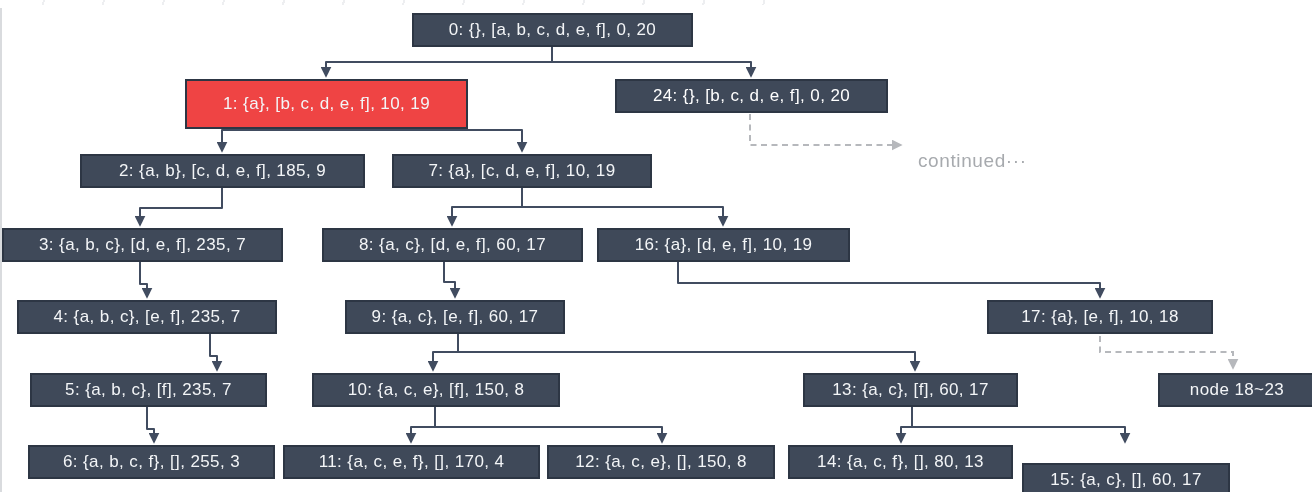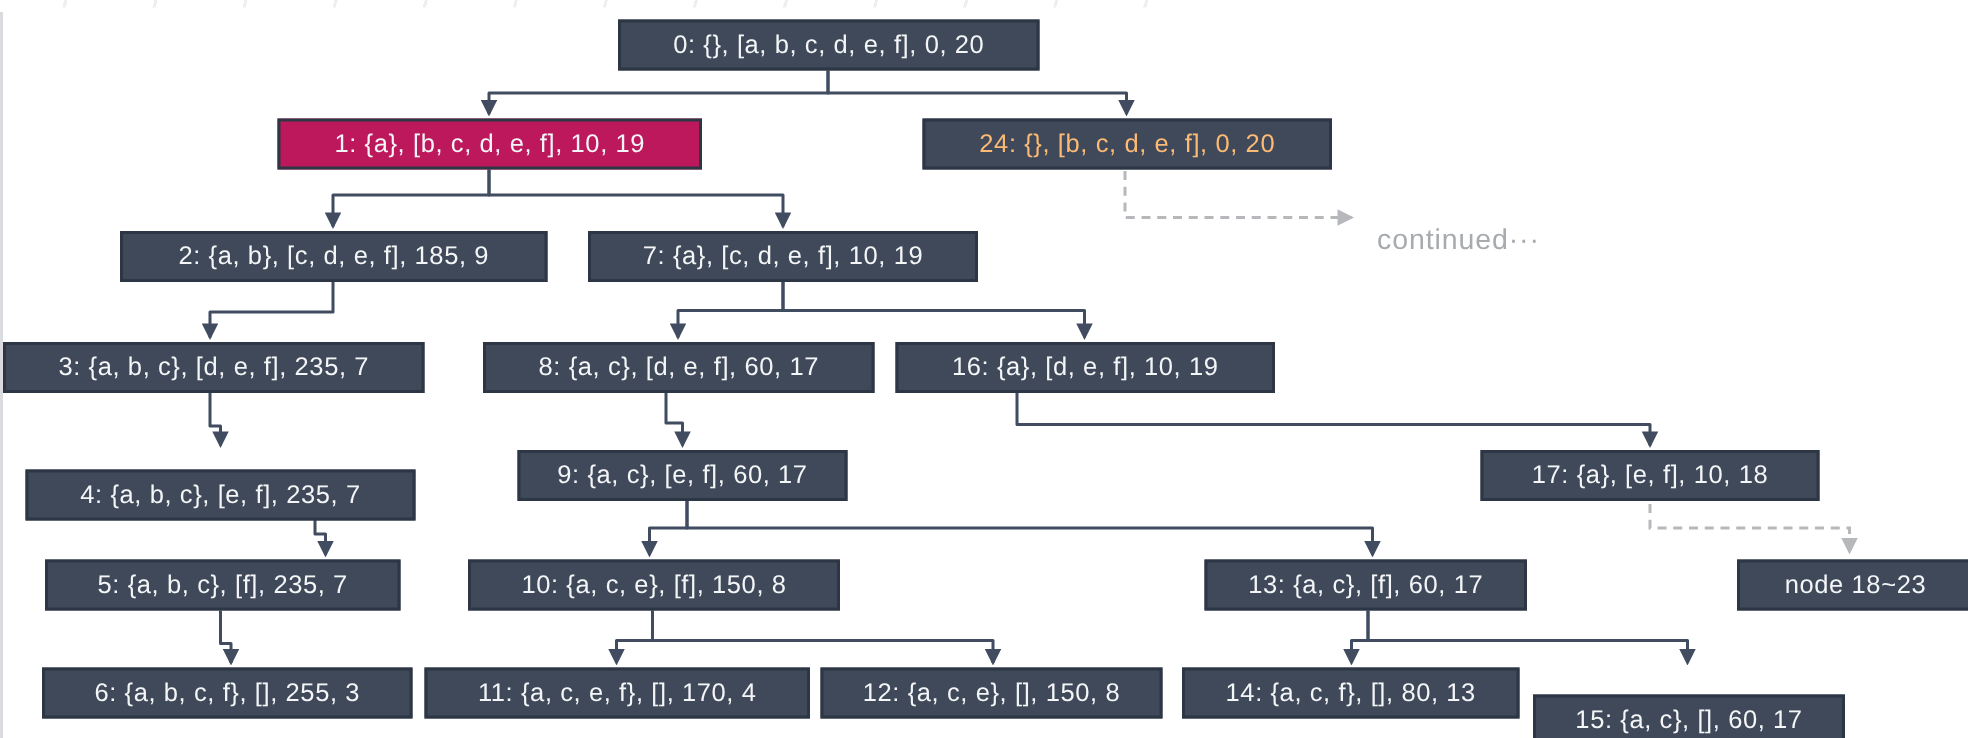--- a/index.html
+++ b/index.html
@@ -66,28 +66,28 @@
         <polyline points="435,407 435,427 662,427 662,442" class="solid" stroke="#414c60" marker-end="url(#arrow-solid)"></polyline>
         <polyline points="912,407 912,427 901,427 901,442" class="solid" stroke="#414c60" marker-end="url(#arrow-solid)"></polyline>
         <polyline points="912,407 912,427 1125,427 1125,442" class="solid" stroke="#414c60" marker-end="url(#arrow-solid)"></polyline>
         <polyline points="750,114 750,145 901,145" class="dashed" stroke="#b6b8bc" marker-end="url(#arrow-dashed)"></polyline>
         <polyline points="1100,336 1100,352 1233,352 1233,368" class="dashed" stroke="#b6b8bc" marker-end="url(#arrow-dashed)"></polyline>
       </g>
   </svg>
 
   <div id="nodes-layer">
       <div class="node" style="left: 412px; top: 13px; width: 281px; height: 34px; background: rgb(63, 73, 89); border-color: rgb(45, 54, 68); color: rgb(243, 245, 247);">0: {}, [a, b, c, d, e, f], 0, 20</div>
-      <div class="node" style="left: 185px; top: 79px; width: 283px; height: 34px; background: #be185d; border-color: rgb(45, 54, 68); color: rgb(243, 245, 247);">1: {a}, [b, c, d, e, f], 10, 19</div>
-      <div class="node" style="left: 615px; top: 79px; width: 273px; height: 34px; background: rgb(63, 73, 89); border-color: rgb(45, 54, 68); color: #fdba74;">24: {}, [b, c, d, e, f], 0, 20</div>
+      <div class="node" style="left: 185px; top: 79px; width: 283px; height: 50px; background: #ef4444; border-color: rgb(45, 54, 68); color: rgb(243, 245, 247);">1: {a}, [b, c, d, e, f], 10, 19</div>
+      <div class="node" style="left: 615px; top: 79px; width: 273px; height: 34px; background: rgb(63, 73, 89); border-color: rgb(45, 54, 68); color: #ffffff;">24: {}, [b, c, d, e, f], 0, 20</div>
       <div class="node" style="left: 80px; top: 154px; width: 285px; height: 34px; background: rgb(63, 73, 89); border-color: rgb(45, 54, 68); color: rgb(243, 245, 247);">2: {a, b}, [c, d, e, f], 185, 9</div>
       <div class="node" style="left: 392px; top: 154px; width: 260px; height: 34px; background: rgb(63, 73, 89); border-color: rgb(45, 54, 68); color: rgb(243, 245, 247);">7: {a}, [c, d, e, f], 10, 19</div>
       <div class="node" style="left: 2px; top: 228px; width: 281px; height: 34px; background: rgb(63, 73, 89); border-color: rgb(45, 54, 68); color: rgb(243, 245, 247);">3: {a, b, c}, [d, e, f], 235, 7</div>
       <div class="node" style="left: 322px; top: 228px; width: 261px; height: 34px; background: rgb(63, 73, 89); border-color: rgb(45, 54, 68); color: rgb(243, 245, 247);">8: {a, c}, [d, e, f], 60, 17</div>
       <div class="node" style="left: 597px; top: 228px; width: 253px; height: 34px; background: rgb(63, 73, 89); border-color: rgb(45, 54, 68); color: rgb(243, 245, 247);">16: {a}, [d, e, f], 10, 19</div>
-      <div class="node" style="left: 17px; top: 300px; width: 260px; height: 34px; background: rgb(63, 73, 89); border-color: rgb(45, 54, 68); color: rgb(243, 245, 247); margin-top: 13px;">4: {a, b, c}, [e, f], 235, 7</div>
+      <div class="node" style="left: 17px; top: 300px; width: 260px; height: 34px; background: rgb(63, 73, 89); border-color: rgb(45, 54, 68); color: rgb(243, 245, 247);">4: {a, b, c}, [e, f], 235, 7</div>
       <div class="node" style="left: 345px; top: 300px; width: 220px; height: 34px; background: rgb(63, 73, 89); border-color: rgb(45, 54, 68); color: rgb(243, 245, 247);">9: {a, c}, [e, f], 60, 17</div>
       <div class="node" style="left: 987px; top: 300px; width: 226px; height: 34px; background: rgb(63, 73, 89); border-color: rgb(45, 54, 68); color: rgb(243, 245, 247);">17: {a}, [e, f], 10, 18</div>
       <div class="node" style="left: 30px; top: 373px; width: 237px; height: 34px; background: rgb(63, 73, 89); border-color: rgb(45, 54, 68); color: rgb(243, 245, 247);">5: {a, b, c}, [f], 235, 7</div>
       <div class="node" style="left: 312px; top: 373px; width: 248px; height: 34px; background: rgb(63, 73, 89); border-color: rgb(45, 54, 68); color: rgb(243, 245, 247);">10: {a, c, e}, [f], 150, 8</div>
       <div class="node" style="left: 803px; top: 373px; width: 215px; height: 34px; background: rgb(63, 73, 89); border-color: rgb(45, 54, 68); color: rgb(243, 245, 247);">13: {a, c}, [f], 60, 17</div>
       <div class="node" style="left: 1158px; top: 373px; width: 158px; height: 34px; background: rgb(63, 73, 89); border-color: rgb(45, 54, 68); color: rgb(243, 245, 247);">node 18~23</div>
       <div class="node" style="left: 28px; top: 445px; width: 247px; height: 34px; background: rgb(63, 73, 89); border-color: rgb(45, 54, 68); color: rgb(243, 245, 247);">6: {a, b, c, f}, [], 255, 3</div>
       <div class="node" style="left: 283px; top: 445px; width: 257px; height: 34px; background: rgb(63, 73, 89); border-color: rgb(45, 54, 68); color: rgb(243, 245, 247);">11: {a, c, e, f}, [], 170, 4</div>
       <div class="node" style="left: 547px; top: 445px; width: 228px; height: 34px; background: rgb(63, 73, 89); border-color: rgb(45, 54, 68); color: rgb(243, 245, 247);">12: {a, c, e}, [], 150, 8</div>
       <div class="node" style="left: 788px; top: 445px; width: 225px; height: 34px; background: rgb(63, 73, 89); border-color: rgb(45, 54, 68); color: rgb(243, 245, 247);">14: {a, c, f}, [], 80, 13</div>

